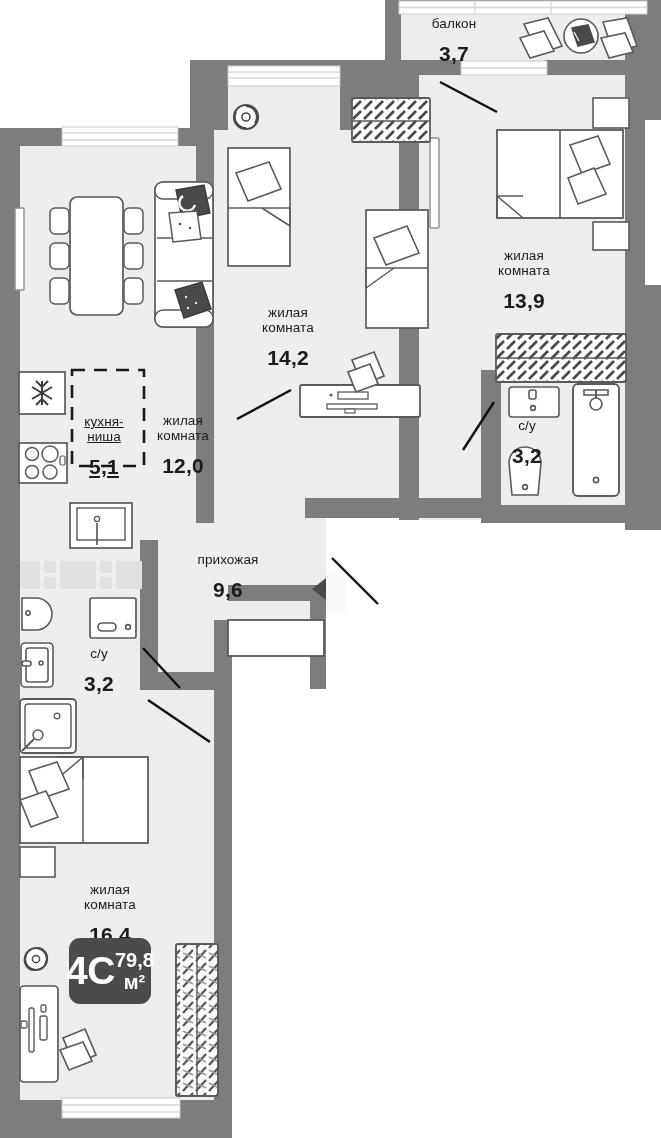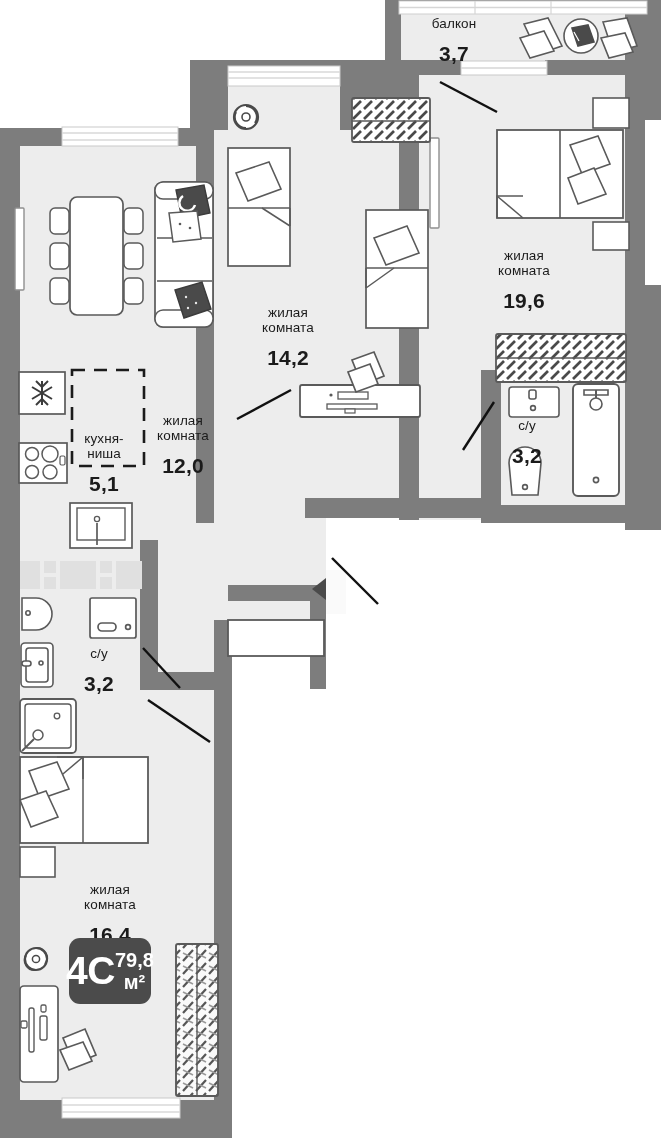--- a/index.html
+++ b/index.html
@@ -402,46 +402,50 @@
 </svg>
 
   <div class="lbl" style="left:404px;top:16px;width:100px;">
     <div class="nm">балкон</div>
     <div class="ar">3,7</div>
   </div>
 
   <div class="lbl" style="left:466px;top:248px;width:116px;">
     <div class="nm" style="white-space:pre-line;">жилая
 комната</div>
-    <div class="ar">19,6</div>
+    <div class="ar">13,9</div>
   </div>
 
   <div class="lbl" style="left:230px;top:305px;width:116px;">
     <div class="nm" style="white-space:pre-line;">жилая
 комната</div>
     <div class="ar">14,2</div>
   </div>
 
   <div class="lbl" style="left:484px;top:418px;width:86px;">
     <div class="nm">с/у</div>
     <div class="ar">3,2</div>
   </div>
 
-  <div class="lbl" style="left:56px;top:431px;width:96px;">
+  <div class="lbl" style="left:56px;top:414px;width:96px;text-decoration:underline;">
     <div class="nm" style="white-space:pre-line;">кухня-
 ниша</div>
     <div class="ar">5,1</div>
   </div>
 
   <div class="lbl" style="left:128px;top:413px;width:110px;">
     <div class="nm" style="white-space:pre-line;">жилая
 комната</div>
     <div class="ar">12,0</div>
   </div>
 
+  <div class="lbl" style="left:173px;top:552px;width:110px;">
+    <div class="nm">прихожая</div>
+    <div class="ar">9,6</div>
+  </div>
 
   <div class="lbl" style="left:56px;top:646px;width:86px;">
     <div class="nm">с/у</div>
     <div class="ar">3,2</div>
   </div>
 
   <div class="lbl" style="left:52px;top:882px;width:116px;">
     <div class="nm" style="white-space:pre-line;">жилая
 комната</div>
     <div class="ar">16,4</div>

